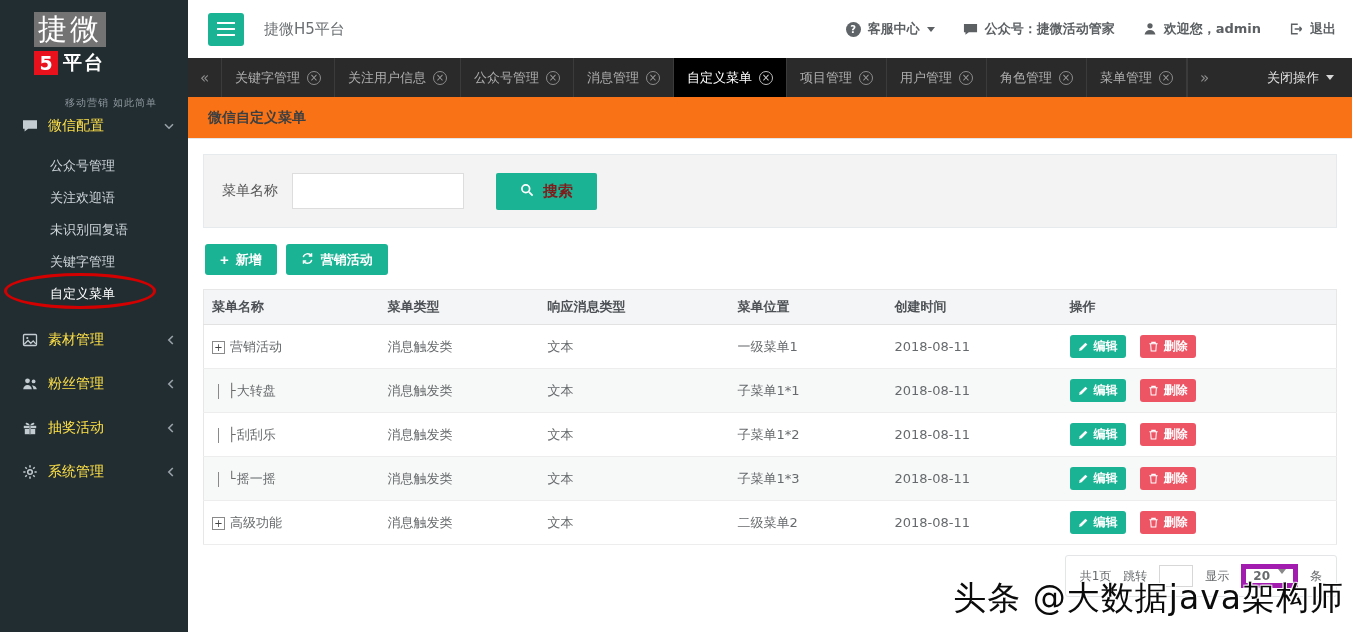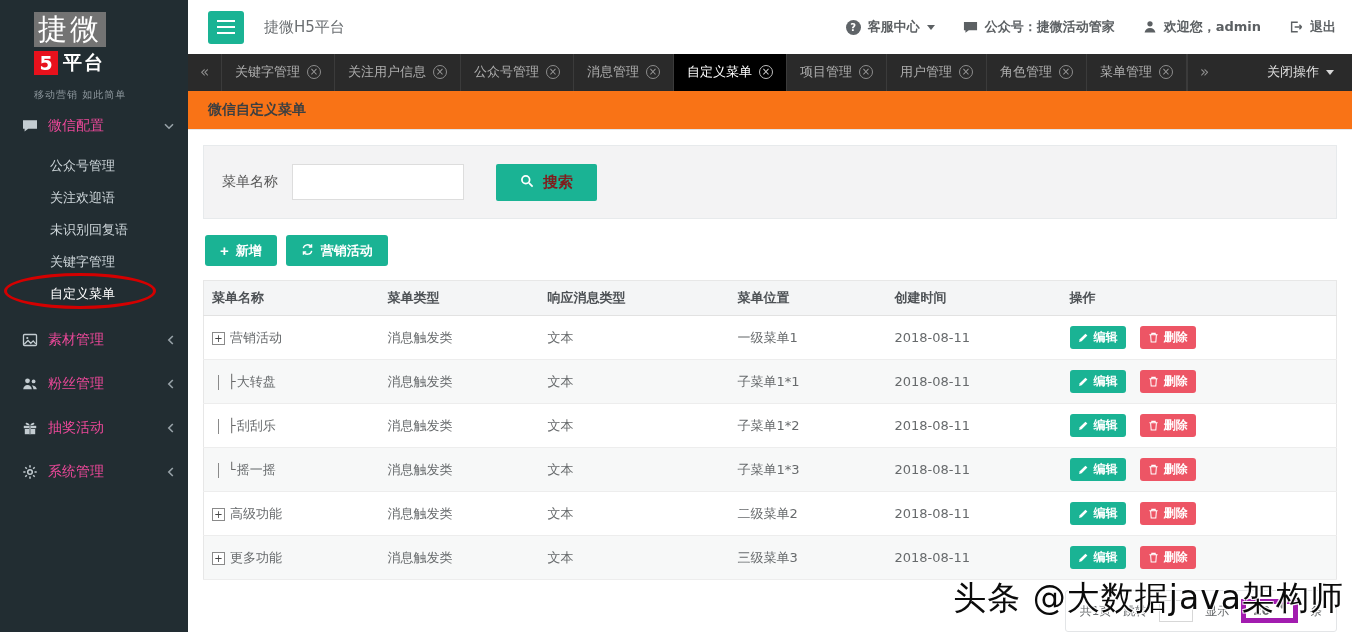--- a/index.html
+++ b/index.html
@@ -10,22 +10,22 @@
   }
   .app { position: relative; width: 1352px; height: 632px; display: flex; }
 
   
   .sidebar { width: 188px; min-width: 188px; height: 632px; background: #222d32; overflow: hidden; }
   .logo { padding: 12px 0 8px 34px; height: 104px; }
   .logo-brand { display: inline-block; background: #737373; color: #fff; font-size: 29px; font-weight: normal; padding: 1px 4px; letter-spacing: 3px; line-height: 1.15; }
   .logo-line2 { margin-top: 3px; display: flex; align-items: center; gap: 5px; }
   .logo-num { background: #e8111c; color: #fff; font-weight: bold; font-size: 19px; width: 24px; height: 24px; text-align: center; line-height: 24px; }
   .logo-suffix { color: #fff; font-size: 19px; font-weight: bold; letter-spacing: 2px; }
-  .logo-tagline { margin-top: 12px; color: #8e989e; font-size: 10px; letter-spacing: 1px; }
-  .side-section { height: 44px; display: flex; align-items: center; padding: 0 14px 0 22px; gap: 10px; font-size: 14px; color: #ec4899; cursor: pointer; }
+  .logo-tagline { margin-top: 20px; color: #8e989e; font-size: 10px; letter-spacing: 1px; text-align: center; }
+  .side-section { height: 44px; display: flex; align-items: center; padding: 0 14px 0 22px; gap: 10px; font-size: 14px; color: #fde047; cursor: pointer; }
   .side-section .sicon { width: 16px; height: 16px; color: #c3ccd1; display: inline-flex; }
   .side-chevron { margin-left: auto; color: #98a2a8; display: inline-flex; }
   .side-children { padding: 2px 0 8px; }
   .side-child { height: 32px; display: flex; align-items: center; padding-left: 50px; font-size: 13px; color: #ced6da; cursor: pointer; }
   .side-child.active { color: #ffffff; }
 
   
   .annotation-ellipse { position: absolute; left: 4px; top: 273px; width: 152px; height: 36px; border: 3px solid #d40000; border-radius: 50%; z-index: 40; pointer-events: none; }
 
   
@@ -435,41 +435,20 @@
                   <span>编辑</span>
                 </button>
               <button class="btn-del">
                   <svg width="11" height="11" viewBox="0 0 16 16" fill="none" stroke="#fff" stroke-width="1.5">
                     <path d="M2 4h12M5.5 4V2h5v2M3.8 4l.8 10.5h6.8L12.2 4"></path>
                   </svg>
                   <span>删除</span>
                 </button>
             </td>
           </tr>
-          <tr class="striped">
-            <td><span class="tree-box">+</span><span>更多功能</span></td>
-            <td>消息触发类</td>
-            <td>文本</td>
-            <td>三级菜单3</td>
-            <td>2018-08-11</td>
-            <td>
-              <button class="btn-edit">
-                  <svg width="11" height="11" viewBox="0 0 16 16" fill="#fff">
-                    <path d="M1.5 14.5l1-3.8L10.8 2.4l2.8 2.8L5.3 13.5z"></path>
-                  </svg>
-                  <span>编辑</span>
-                </button>
-              <button class="btn-del">
-                  <svg width="11" height="11" viewBox="0 0 16 16" fill="none" stroke="#fff" stroke-width="1.5">
-                    <path d="M2 4h12M5.5 4V2h5v2M3.8 4l.8 10.5h6.8L12.2 4"></path>
-                  </svg>
-                  <span>删除</span>
-                </button>
-            </td>
-          </tr>
         </tbody>
       </table>
 
       <div class="pagination">
         <div class="pagi-inner">
           <span>共1页</span>
           <span>跳转</span>
           <input class="pagi-input" style="">
           <span>显示</span>
           <span class="pagi-select">

